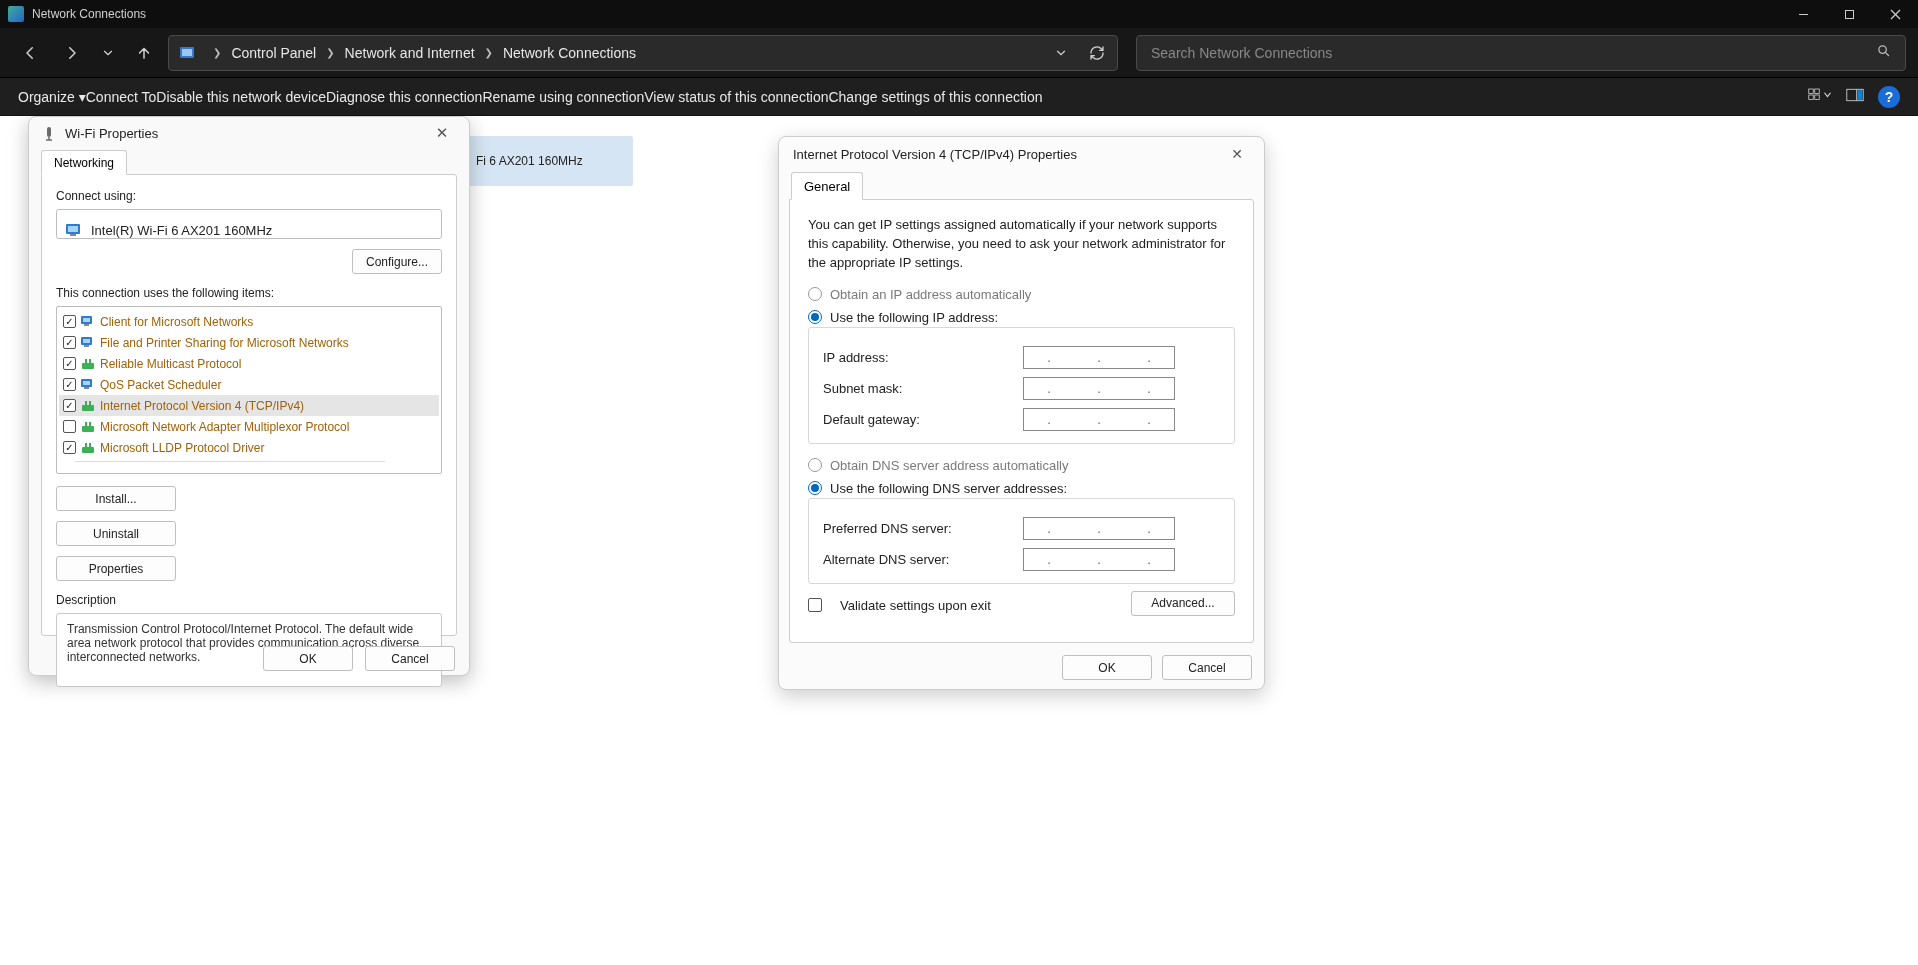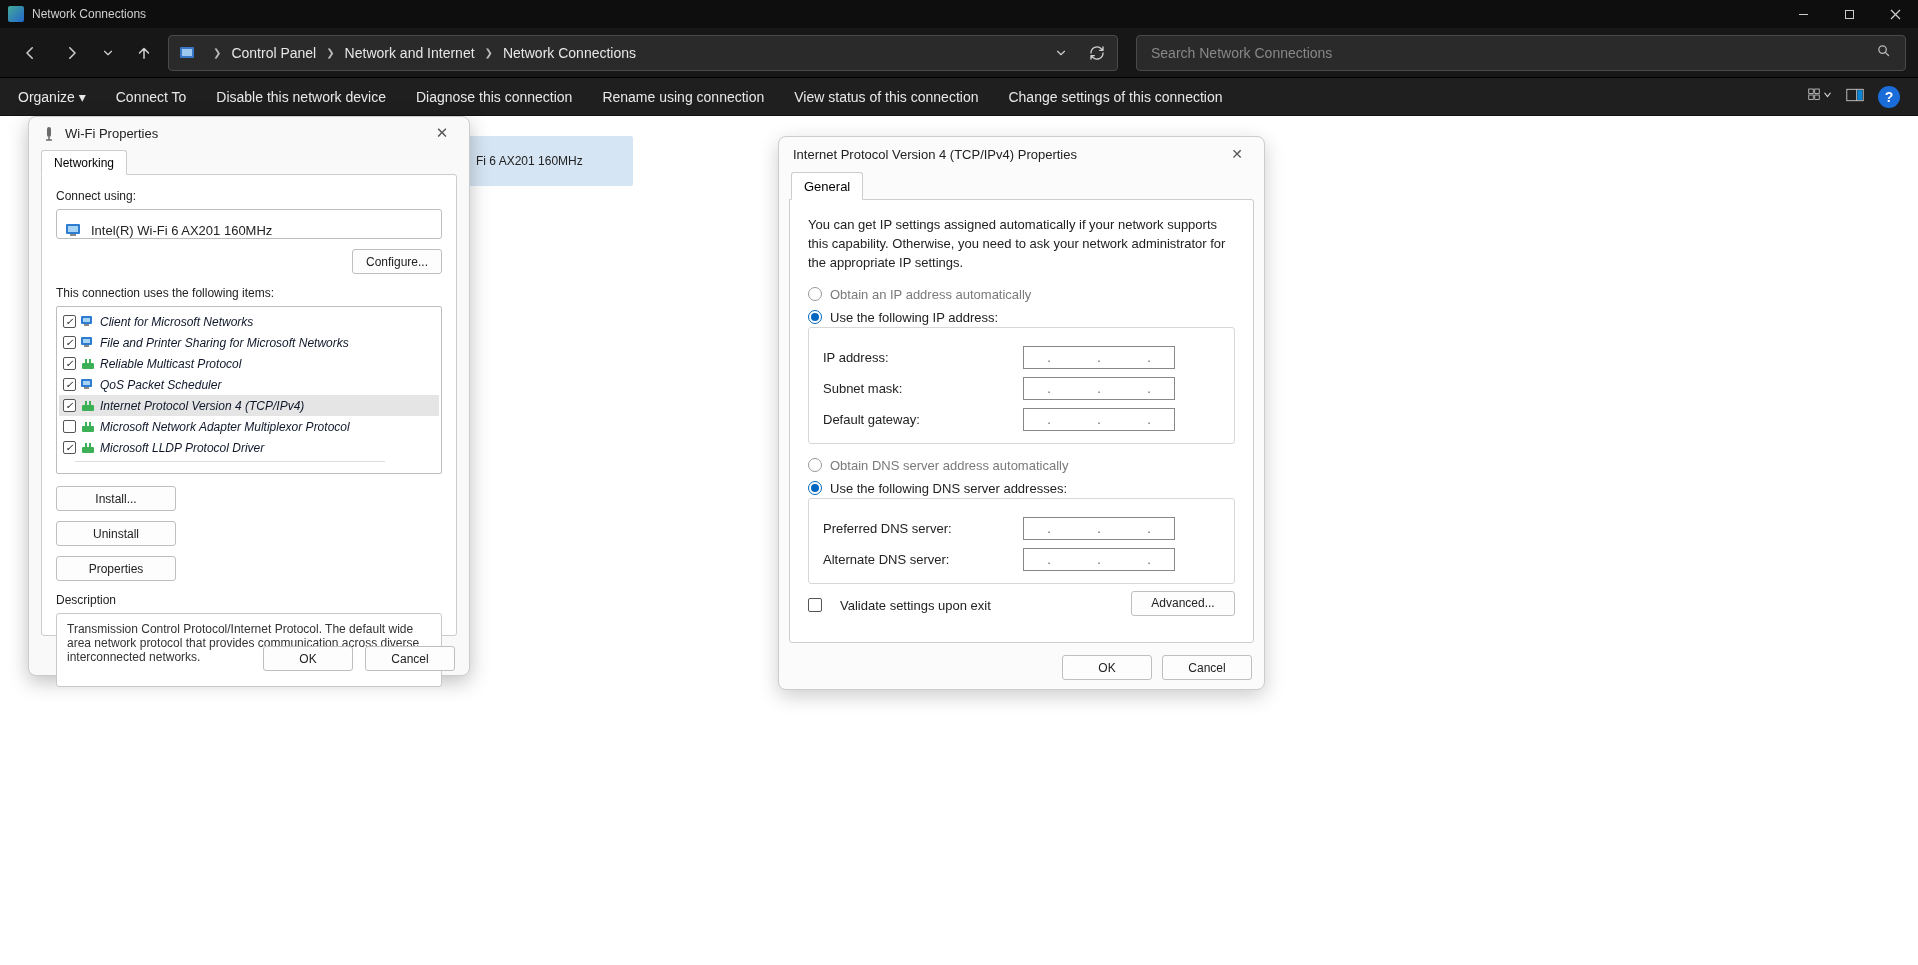--- a/index.html
+++ b/index.html
@@ -19,21 +19,21 @@
   .addressbox { flex:0 0 950px; height:36px; border:1px solid #4a4a4a; border-radius:4px; background:#2a2a2a; display:flex; align-items:center; padding:0 10px; color:#e6e6e6; font-size:14px; gap:4px;}
   .addressbox .crumb { color:#e6e6e6; }
   .addressbox .sep { color:#bbb; margin:0 6px; font-size:10px; }
   .addressbox .spacer { flex:1;}
   .addressbox .addr-icon { width:20px; display:flex; justify-content:center; color:#ddd; }
   .searchbox { flex:1; height:36px; border:1px solid #4a4a4a; border-radius:4px; background:#2a2a2a; display:flex; align-items:center; padding:0 14px; margin-left:12px; color:#888;}
   .searchbox input { flex:1; background:transparent; border:none; outline:none; color:#ddd; font-size:14px;}
   .searchbox input::placeholder { color:#888; }
 
   
-  .cmdbar { height:38px; display:flex; align-items:center; background:#1f1f1f; padding:0 18px; gap:30px; color:#e8e8e8; font-size:14px; border-bottom:1px solid #111;}
+  .cmdbar { height:38px; display:flex; align-items:center; background:#1f1f1f; padding:0 18px; color:#e8e8e8; font-size:14px; border-bottom:1px solid #111;}
   .cmdbar .cmd { white-space:nowrap; }
   .cmdbar .right { margin-left:auto; display:flex; align-items:center; gap:14px;}
   .help-icon { width:22px;height:22px;border-radius:50%;background:#1a6dd9;color:#fff;display:flex;align-items:center;justify-content:center;font-size:14px;font-weight:bold;}
 
   
   .content { position:absolute; top:116px; left:0; right:0; bottom:0; background:#fff;}
   .adapter-tile { position:absolute; left:468px; top:20px; width:165px; height:50px; background:#d6e5f3; border-radius:2px; display:flex; align-items:center; padding:4px 8px; font-size:12px; color:#222; }
 
   
   .dlg1 { position:absolute; left:28px; top:0px; width:442px; height:560px; background:#f9f9f9; border-radius:8px; box-shadow:0 6px 20px rgba(0,0,0,.25); border:1px solid #ccc;}
@@ -45,21 +45,21 @@
   .dlg1 .tab { display:inline-block; background:#fff; border:1px solid #ccc; border-bottom:1px solid #fff; padding:5px 12px 4px; font-size:12px; border-radius:3px 3px 0 0; position:relative; top:1px;}
   .dlg1 .pane { margin:0 12px 0; border:1px solid #ccc; background:#fff; border-radius:0 3px 3px 3px; padding:14px 14px 10px; height:462px;}
   .lbl { font-size:12px; color:#222; margin-bottom:6px; display:block;}
   .adapterbox { height:30px; border:1px solid #bdbdbd; border-radius:3px; display:flex; align-items:flex-end; padding:0 8px; font-size:13px; color:#222; background:#fff;}
   .adapterbox .neticon { width:20px;height:16px;margin-right:6px;}
   .btn { min-width:90px; height:25px; border:1px solid #bfbfbf; background:#fdfdfd; border-radius:3px; font-size:12px; color:#222; padding:0 10px; cursor:pointer;}
   .rightrow { display:flex; justify-content:flex-end; margin-top:10px;}
   .centerrow { display:flex; justify-content:center; gap:10px; margin-top:12px;flex-direction:column;}
   .listbox { border:1px solid #bdbdbd; border-radius:2px; background:#fff; height:168px; margin-top:4px; padding:4px 2px; overflow:hidden; position:relative;}
   .listbox .hscroll{position:absolute;left:18px;bottom:3px;height:9px;width:310px;border-top:1px solid #ddd;}
-  .li { display:flex; align-items:center; height:21px; font-size:12px; color:#0f172a; gap:4px; padding-left:4px;font-style:italic;}
+  .li { display:flex; align-items:center; height:21px; font-size:12px; color:#a16207; gap:4px; padding-left:4px;}
   .li.sel{ background:#e5e5e5;}
   .chk { width:13px;height:13px;border:1px solid #555;border-radius:2px;display:inline-flex;align-items:center;justify-content:center;background:#fff;}
   .chk.on::after{content:"✓";font-size:10px;color:#222;line-height:1;}
   .proticon{width:16px;height:14px;display:inline-block;}
   .descbox{border:1px solid #c8c8c8;border-radius:3px;background:#fff;padding:8px 10px;font-size:12px;color:#333;margin-top:6px;height:74px;}
   .dlg1 .footer{display:flex;justify-content:flex-end;gap:12px;padding:10px 14px;}
   .btn-wide{width:86px;}
 
   
   .dlg2 { position:absolute; left:778px; top:20px; width:487px; height:554px; background:#fbfbfb; border-radius:8px; box-shadow:0 6px 20px rgba(0,0,0,.2); border:1px solid #ccc;}

